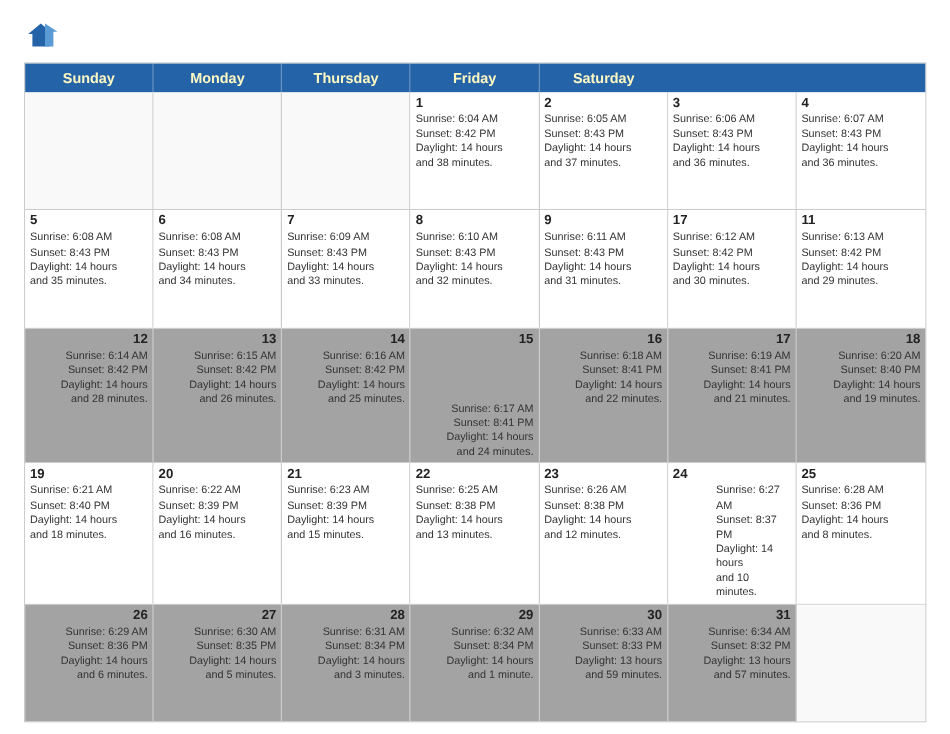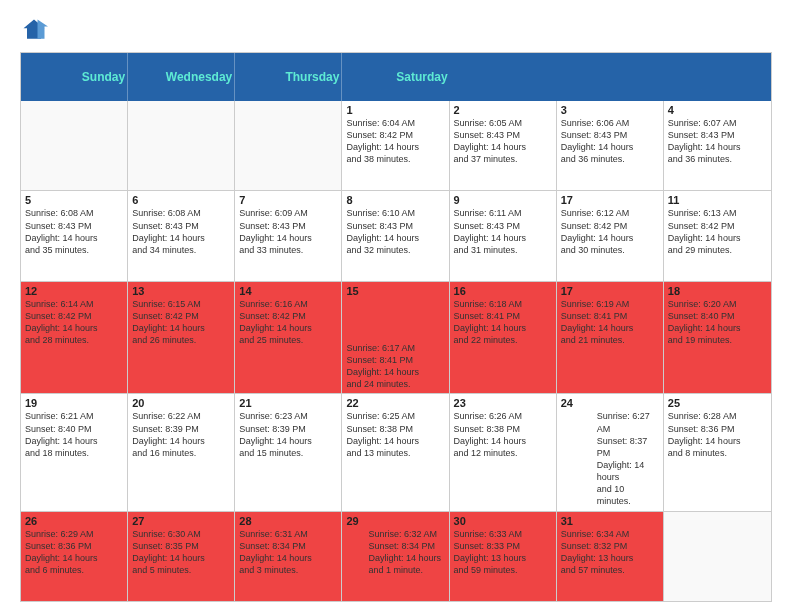--- a/index.html
+++ b/index.html
@@ -57,25 +57,25 @@
       display: flex;
       flex-direction: column;
       border: 1px solid #ccc;
     }
     .cal-header {
       display: grid;
       grid-template-columns: repeat(7, 1fr);
       background: #2563a8;
     }
     .cal-header-cell {
-      color: #5eead4;
+      color: #fef9c3;
       font-size: 12px;
       font-weight: bold;
-      text-align: right;
-      padding: 17px 2px;
+      text-align: center;
+      padding: 5px 2px;
       border-right: 1px solid rgba(255,255,255,0.3);
     }
     .cal-header-cell:last-child { border-right: none; }
     .cal-body {
       display: flex;
       flex-direction: column;
       flex: 1;
     }
     .cal-row {
       display: grid;
@@ -88,21 +88,21 @@
       border-right: 1px solid #ccc;
       padding: 3px 4px;
       font-size: 9.5px;
       color: #333;
       background: #fff;
       min-height: 0;
       overflow: hidden;
     }
     .cal-cell:last-child { border-right: none; }
     .cal-cell.empty { background: #f9f9f9; }
-    .cal-cell.shaded { background: #ef4444; }
+    .cal-cell.shaded { background: #a3a3a3; text-align: right; }
     .day-num {
       font-size: 11px;
       font-weight: bold;
       margin-bottom: 1px;
       color: #222;
     }
     .cell-text {
       font-size: 9px;
       line-height: 1.35;
       color: #333;
@@ -127,22 +127,23 @@
     </div>
     <div class="title-block">
       <div class="month-title"></div>
       <div class="location"></div>
     </div>
   </div>
 
   <div class="calendar">
     <div class="cal-header">
     <div class="cal-header-cell">Sunday</div>
-        <div class="cal-header-cell">Wednesday</div>
+        <div class="cal-header-cell">Monday</div>
         <div class="cal-header-cell">Thursday</div>
+        <div class="cal-header-cell">Friday</div>
         <div class="cal-header-cell">Saturday</div>
       </div>
     <div class="cal-body">
     <div class="cal-row">
           <div class="cal-cell empty"></div>
           <div class="cal-cell empty"></div>
           <div class="cal-cell empty"></div>
           <div class="cal-cell">
             <div class="day-num">1</div>
             <div class="cell-text" style="white-space: pre-line;">Sunrise: 6:04 AM

